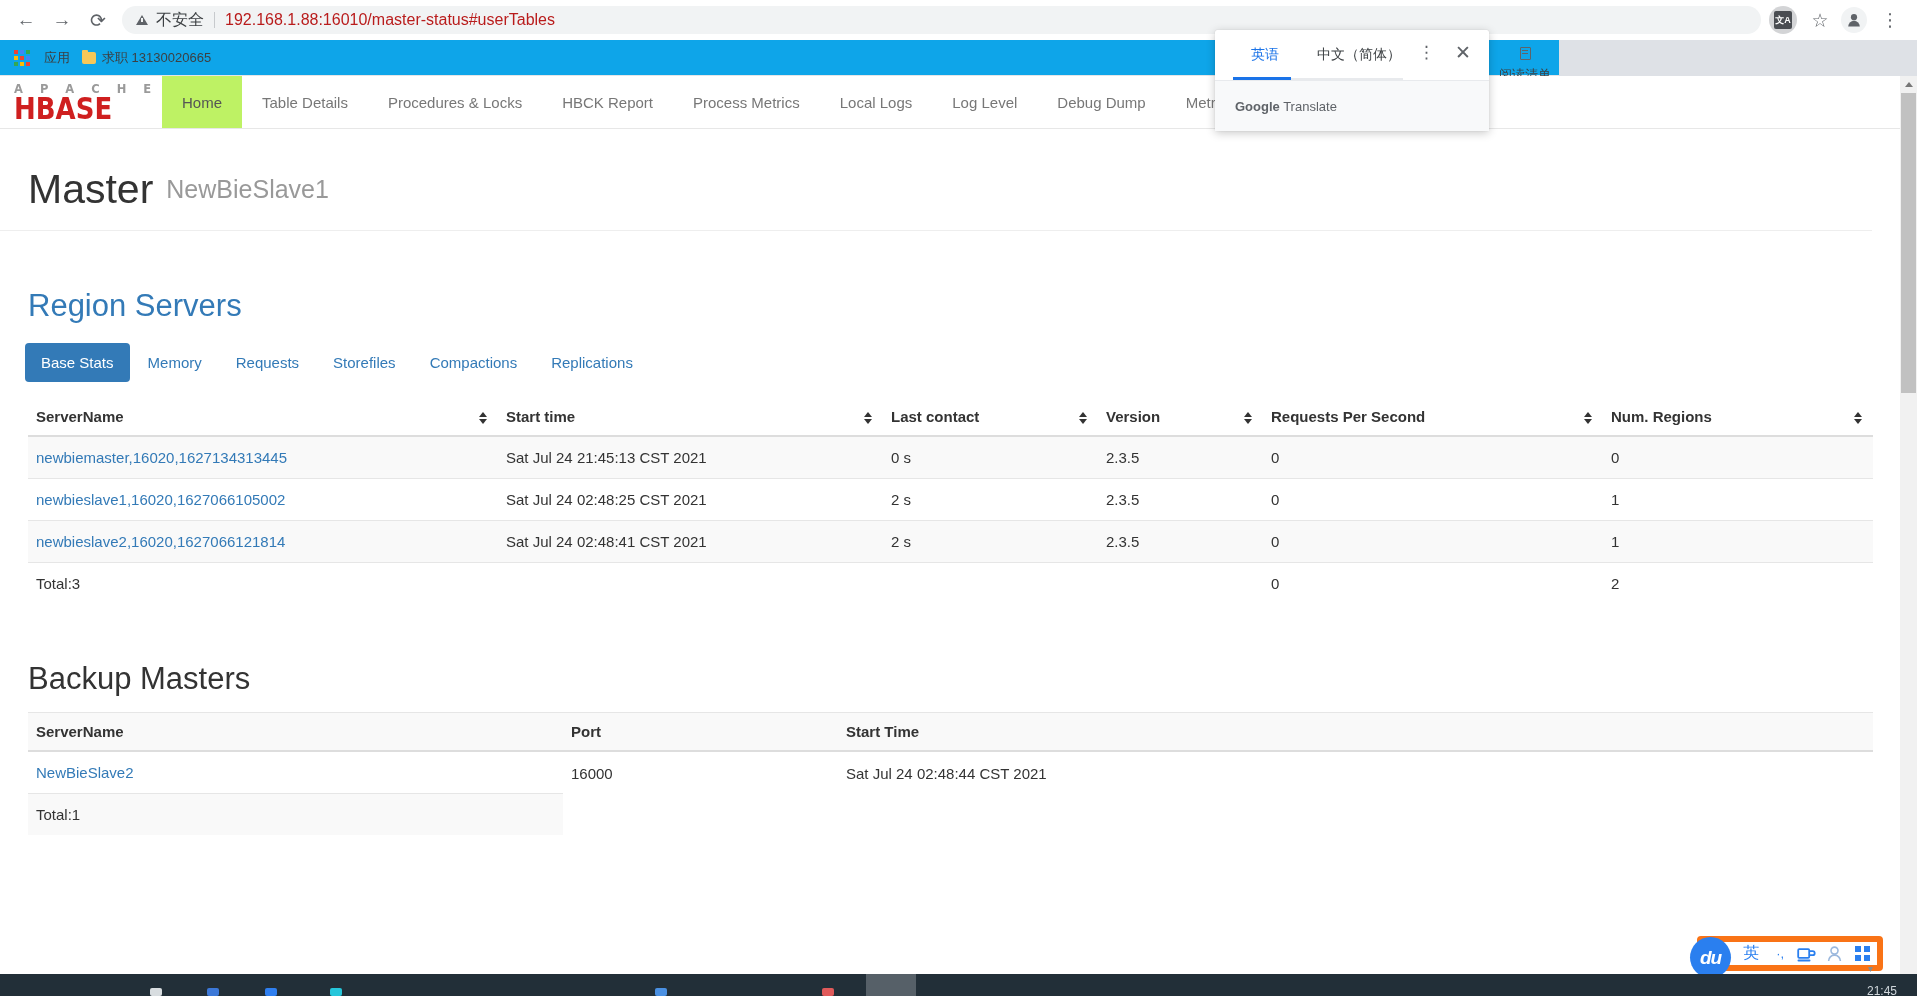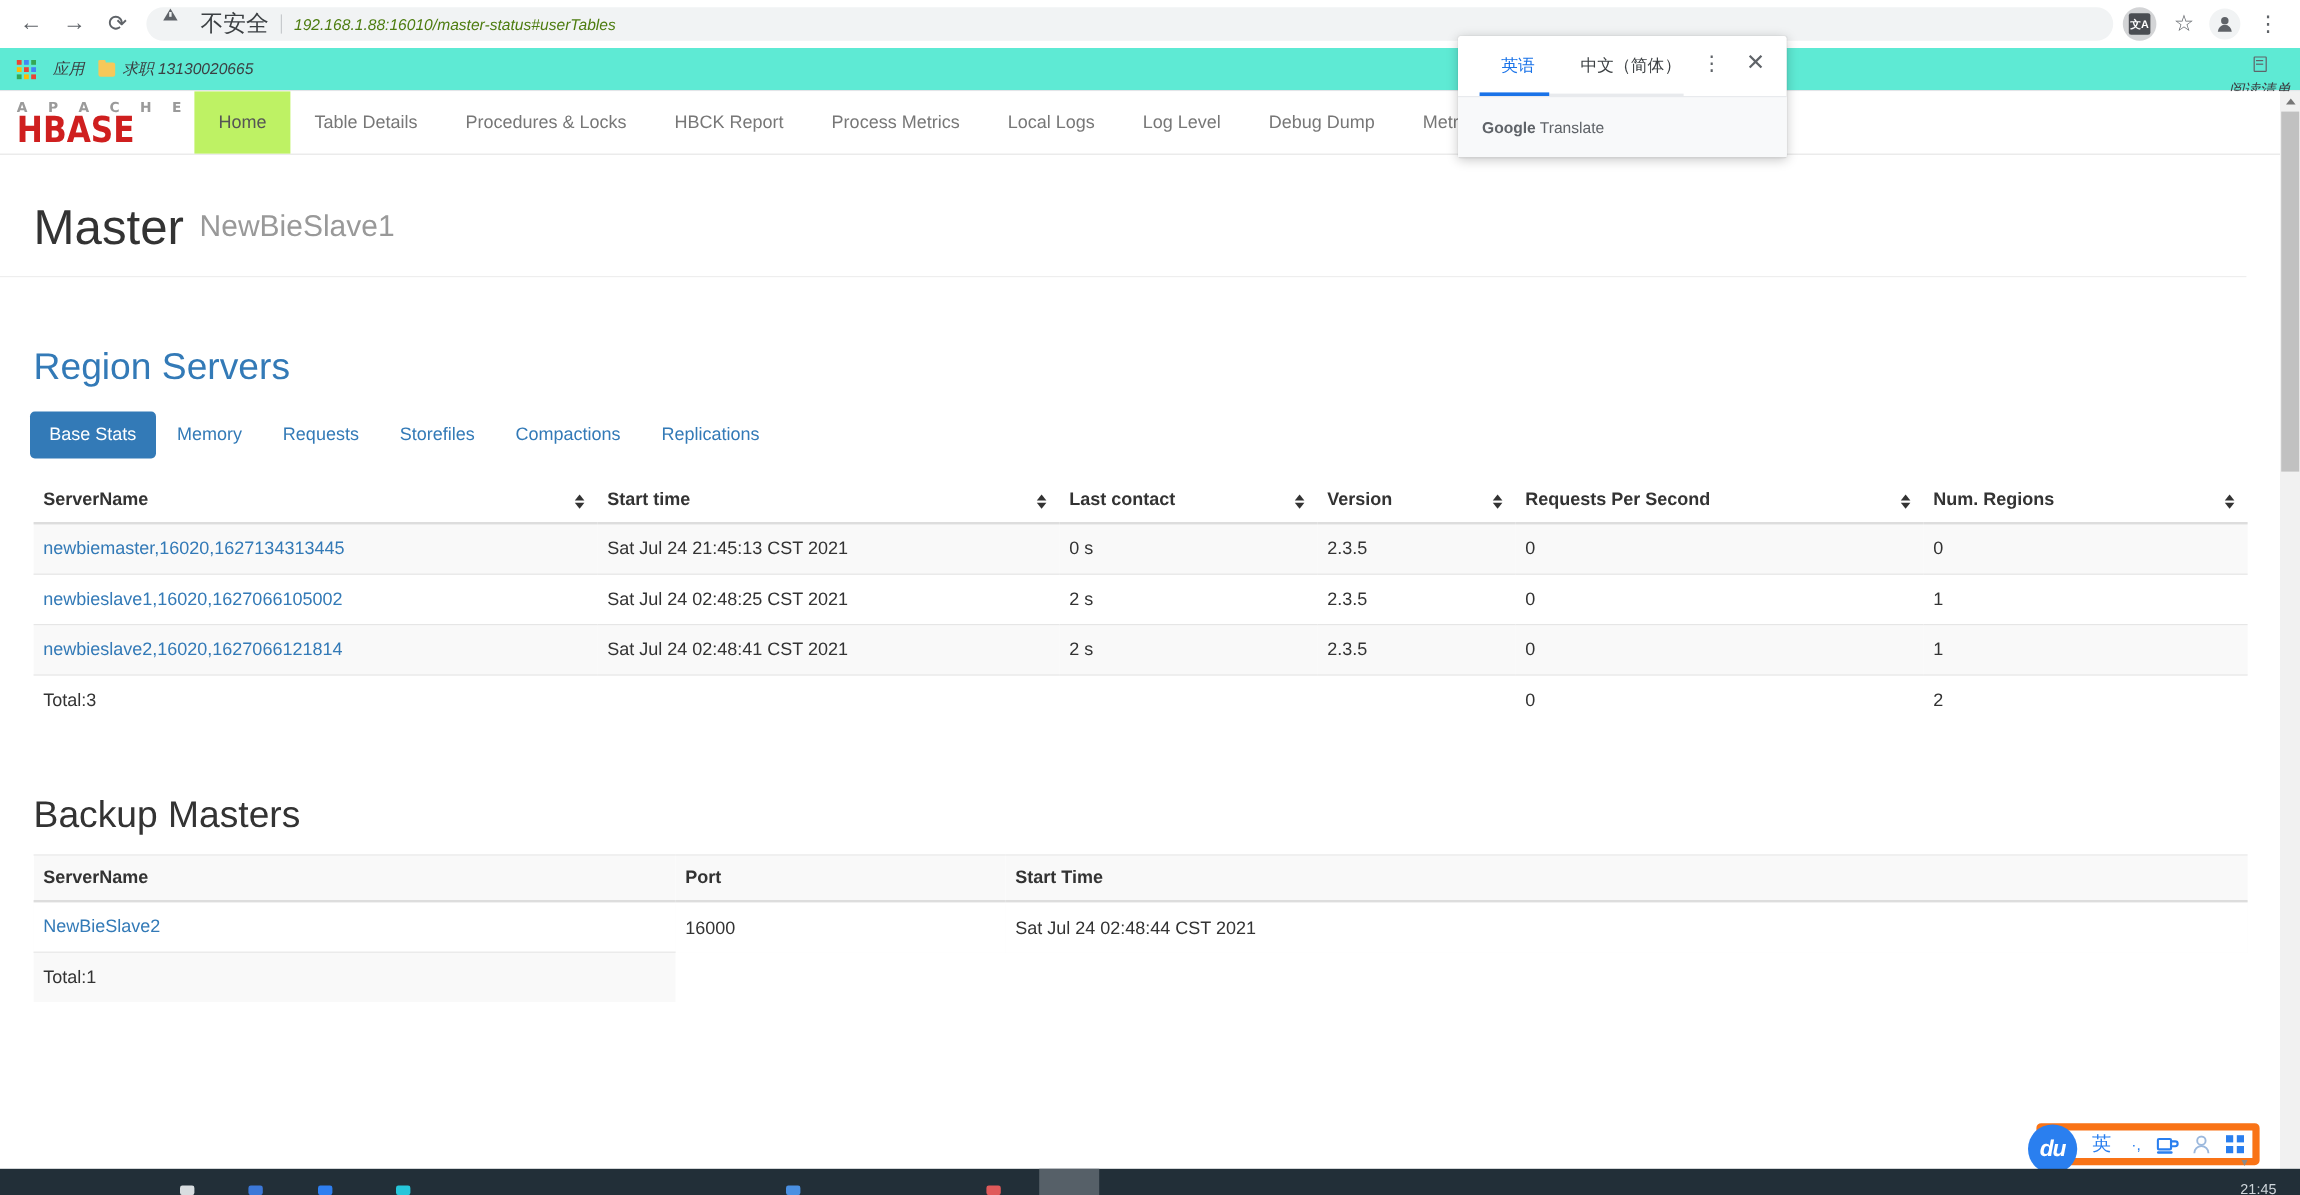--- a/index.html
+++ b/index.html
@@ -35,22 +35,22 @@
     flex: 1 1 auto;
     height: 28px;
     background: #f1f3f4;
     border-radius: 14px;
     margin: 0 8px 0 6px;
     display: flex; align-items: center;
     padding: 0 14px;
     overflow: hidden;
   }
   #security-chip {
-    display: flex; gap: 19px;
-    color: #3c4043; font-size: 19px;
+    display: flex; align-items: center; gap: 8px;
+    color: #3c4043; font-size: 16px;
     flex: 0 0 auto;
     white-space: nowrap;
   }
   #warning-tri {
     width: 0; height: 0;
     border-left: 6px solid transparent;
     border-right: 6px solid transparent;
     border-bottom: 10px solid #5f6368;
     position: relative;
   }
@@ -61,22 +61,22 @@
     width: 2px; height: 4px;
     background: #f1f3f4;
   }
   #chip-divider {
     width: 1px; height: 16px;
     background: #c7cacd;
     margin: 0 10px;
     flex: 0 0 auto;
   }
   #url-text {
-    font-size: 13px; color: #4d7c0f;
-    white-space: nowrap; overflow: hidden; font-style: italic;
+    font-size: 16px; color: #b91c1c;
+    white-space: nowrap; overflow: hidden;
   }
   .toolbar-icon {
     width: 34px; height: 34px;
     display: flex; align-items: center; justify-content: center;
     flex: 0 0 auto;
     color: #5f6368;
   }
   #translate-icon-btn {
     background: #d3d4d6;
     border-radius: 50%;
@@ -97,25 +97,24 @@
   #avatar-icon {
     background: #f1f3f4; border-radius: 50%;
     width: 26px; height: 26px; margin-right: 6px;
     font-size: 15px;
   }
   #menu-icon { font-size: 18px; margin-right: 10px; letter-spacing: 0; }
 
   
   #bookmarks-row {
     position: absolute; top: 40px; left: 0;
-    width: 1917px; height: 36px;
-    background: #5eead4;
+    width: 1559px; height: 36px;
+    background: #0ea5e9;
     display: flex; align-items: center;
     border-bottom: 1px solid #e3e5e8;
-    font-style: italic;
   }
   #apps-grid {
     display: grid;
     grid-template-columns: repeat(3, 4px);
     grid-template-rows: repeat(3, 4px);
     gap: 2px;
     margin-left: 14px; margin-right: 8px;
   }
   #apps-grid i { display: block; width: 4px; height: 4px; }
   .bm-item {

